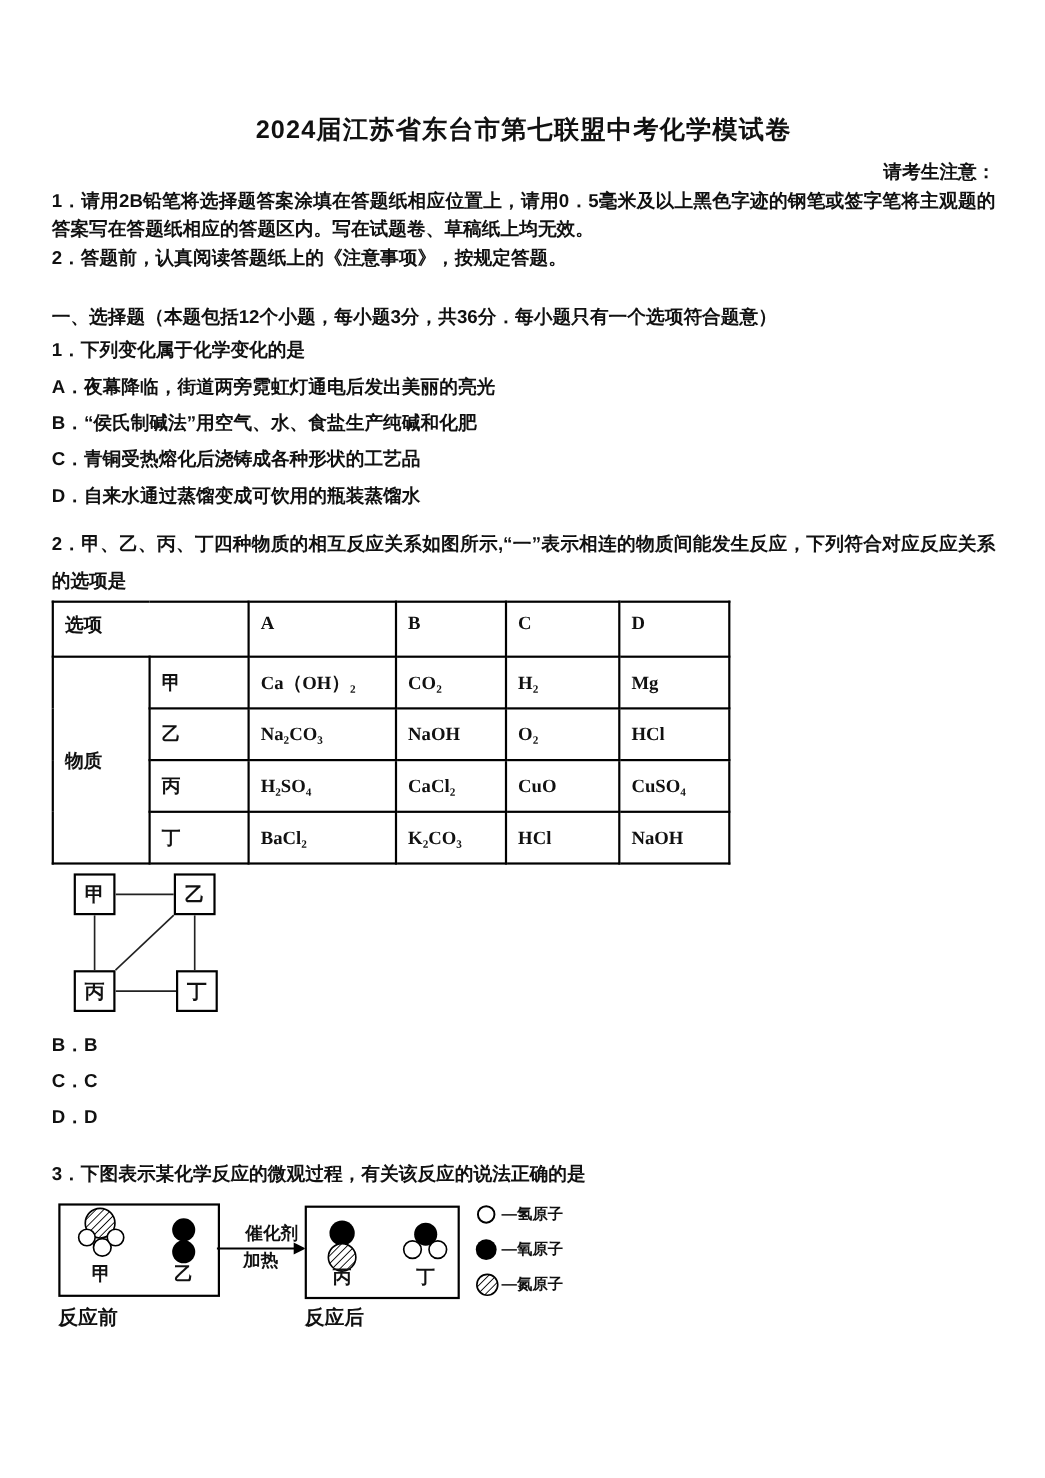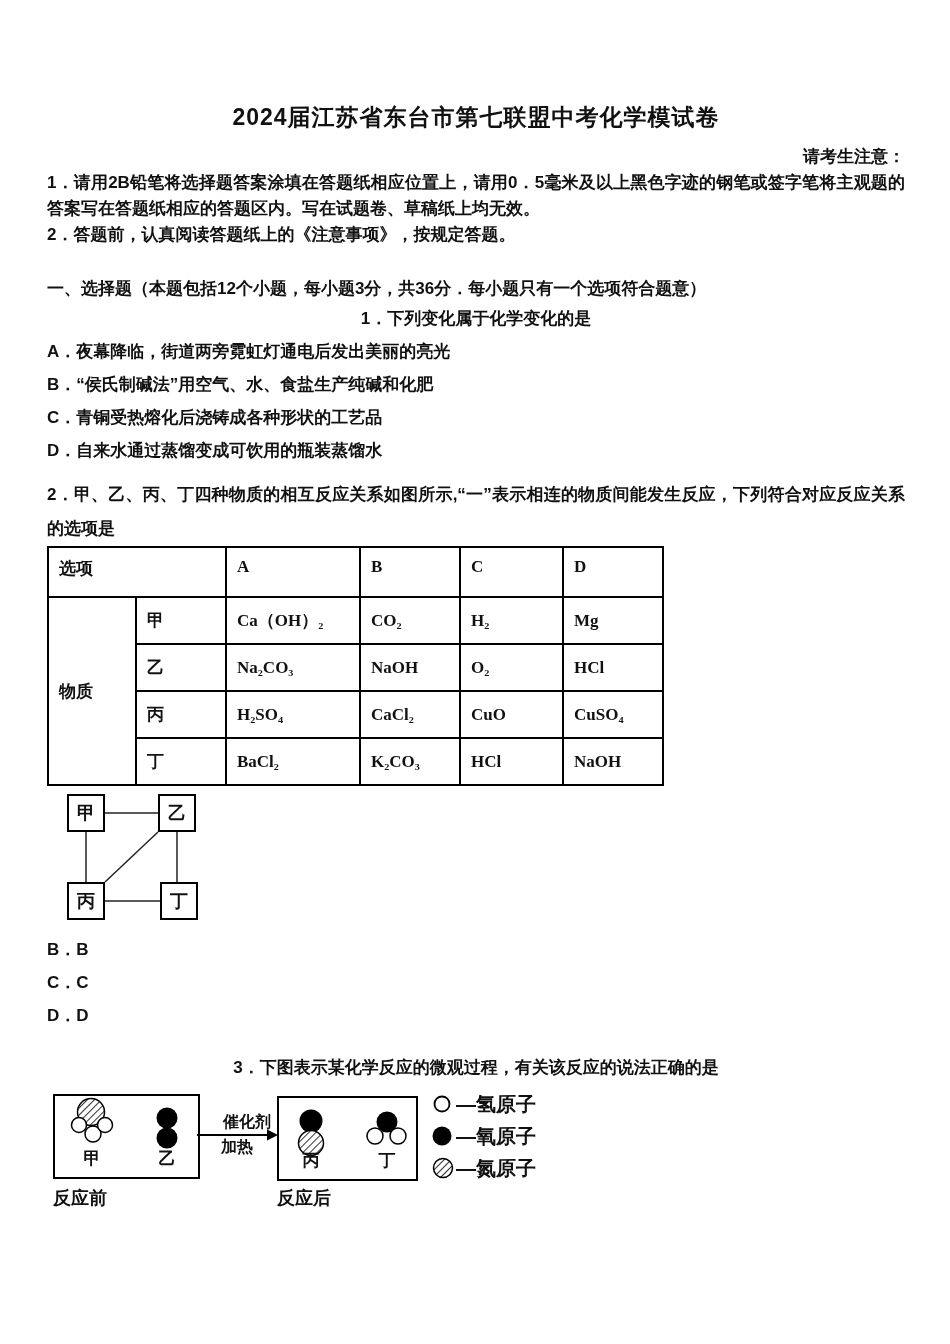--- a/index.html
+++ b/index.html
@@ -28,21 +28,21 @@
     margin: 0;
     font-size: 17px; font-weight: 600; line-height: 26px;
     text-align: justify;
   }
   .section-heading {
     margin-top: 30px;
     font-size: 17px; font-weight: 600; line-height: 22px;
   }
   .stem {
     margin-top: 8px;
-    font-size: 17px; font-weight: 600; line-height: 22px; text-align: center;
+    font-size: 17px; font-weight: 600; line-height: 22px;
   }
   .stem-wrap {
     margin-top: 16px;
     font-size: 17px; font-weight: 600; line-height: 34px;
     text-align: justify;
   }
   .option-line {
     margin-top: 11px;
     font-size: 17px; font-weight: 600; line-height: 22px;
   }
@@ -101,21 +101,21 @@
   .arrow-svg { position: absolute; left: 150px; top: 40px; }
   .phase-label {
     position: absolute; top: 97px;
     text-align: left; font-size: 18px; font-weight: 600;
   }
   .phase-label.before { left: 6px; width: 147px; }
   .phase-label.after  { left: 230px; width: 141px; }
   .legend { position: absolute; left: 385px; top: 2px; }
   .legend-row { display: flex; align-items: center; margin-bottom: 6px; height: 26px; }
   .legend-row .sym { width: 24px; display: flex; align-items: center; }
-  .legend-label { font-size: 20px; font-weight: 600; white-space: nowrap; }
+  .legend-label { font-size: 14px; font-weight: 600; white-space: nowrap; }
 </style>
 </head>
 <body>
 
 <div class="page">
   <div class="content">
 
     <h1 class="title">2024届江苏省东台市第七联盟中考化学模试卷</h1>
 
     <div class="notice-heading">请考生注意：</div>

